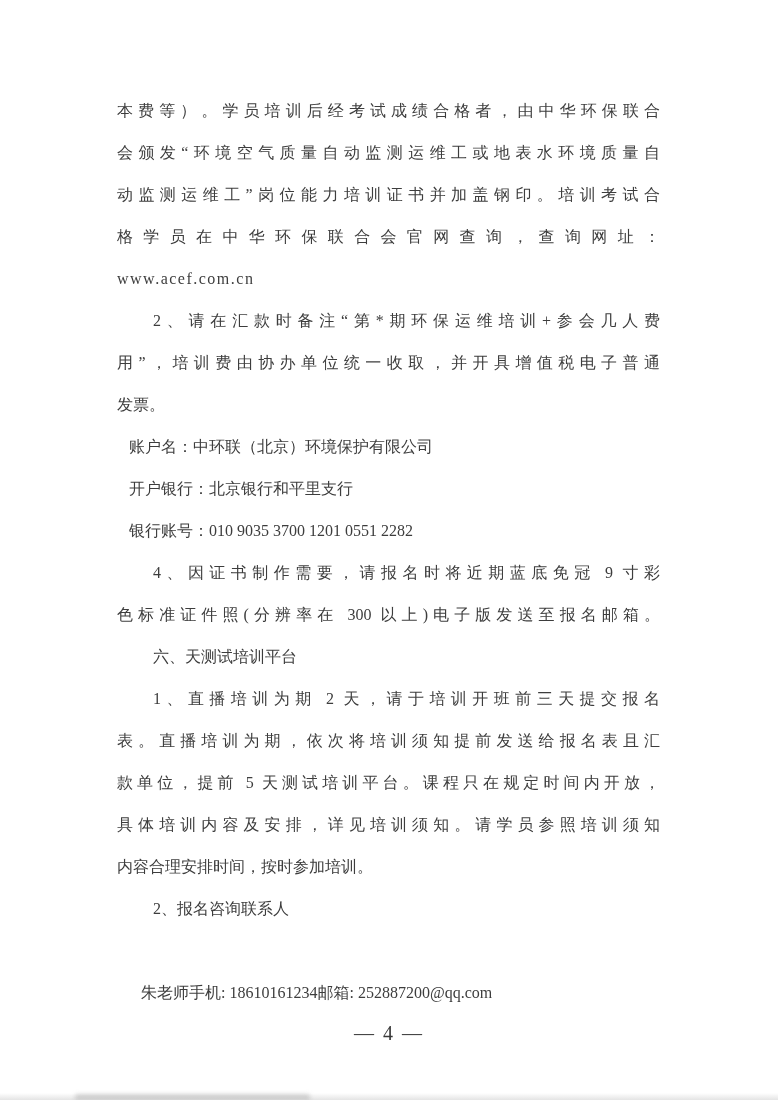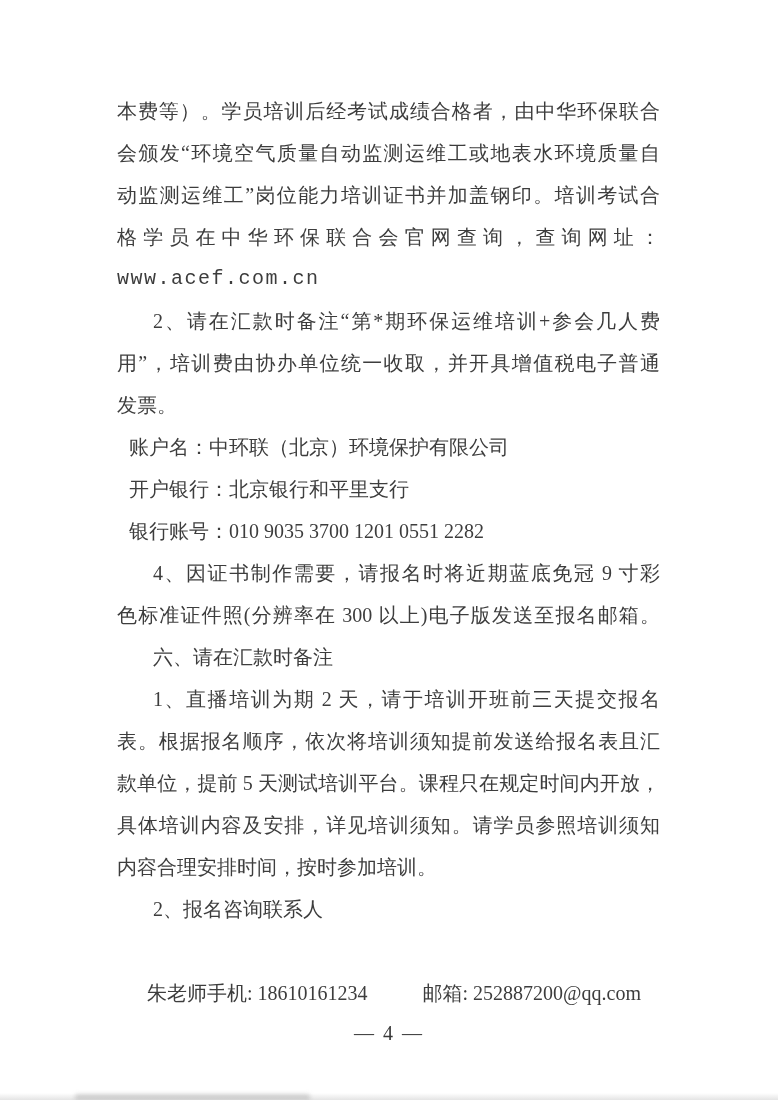--- a/index.html
+++ b/index.html
@@ -18,35 +18,35 @@
   }
   .content {
     position: absolute;
     top: 90px;
     left: 117px;
     width: 543px;
   }
   .line {
     height: 42px;
     line-height: 42px;
-    font-size: 20px;
+    font-size: 16px;
     white-space: pre-wrap;
     text-align: left;
   }
   
   .j {
     text-align: justify;
     text-align-last: justify;
   }
   
   .ind   { text-indent: 36px; }
   .ind-s { text-indent: 12px; }
   .ind-m { text-indent: 30px; }
-  .url   { letter-spacing: 1.5px; font-family: Liberation Mono, monospace; }
-  .contact-email { margin-left: 55px; }
+  .url   { letter-spacing: 1.5px; }
+  .contact-email { }
   .footer {
     position: absolute;
     top: 1012px;
     left: 0;
     right: 0;
     height: 42px;
     line-height: 42px;
     text-align: center;
     font-size: 20px;
     color: #3a3a3a;
@@ -83,23 +83,23 @@
     <div class="line j">格学员在中华环保联合会官网查询，查询网址：</div>
     <div class="line url">www.acef.com.cn</div>
     <div class="line j ind">2、请在汇款时备注“第*期环保运维培训+参会几人费</div>
     <div class="line j">用”，培训费由协办单位统一收取，并开具增值税电子普通</div>
     <div class="line">发票。</div>
     <div class="line ind-s">账户名：中环联（北京）环境保护有限公司</div>
     <div class="line ind-s">开户银行：北京银行和平里支行</div>
     <div class="line ind-s">银行账号：010 9035 3700 1201 0551 2282</div>
     <div class="line j ind">4、因证书制作需要，请报名时将近期蓝底免冠 9 寸彩</div>
     <div class="line j">色标准证件照(分辨率在 300 以上)电子版发送至报名邮箱。</div>
-    <div class="line ind">六、请在汇款时备注</div>
+    <div class="line ind">六、天测试培训平台</div>
     <div class="line j ind">1、直播培训为期 2 天，请于培训开班前三天提交报名</div>
-    <div class="line j">表。根据报名顺序，依次将培训须知提前发送给报名表且汇</div>
+    <div class="line j">表。直播培训为期，依次将培训须知提前发送给报名表且汇</div>
     <div class="line j">款单位，提前 5 天测试培训平台。课程只在规定时间内开放，</div>
     <div class="line j">具体培训内容及安排，详见培训须知。请学员参照培训须知</div>
     <div class="line">内容合理安排时间，按时参加培训。</div>
     <div class="line ind">2、报名咨询联系人</div>
     <div class="line ind-m">
       <span>朱老师手机: 18610161234</span><span class="contact-email">邮箱: 252887200@qq.com</span>
     </div>
   </div>
 
   <div class="footer">— 4 —</div>

